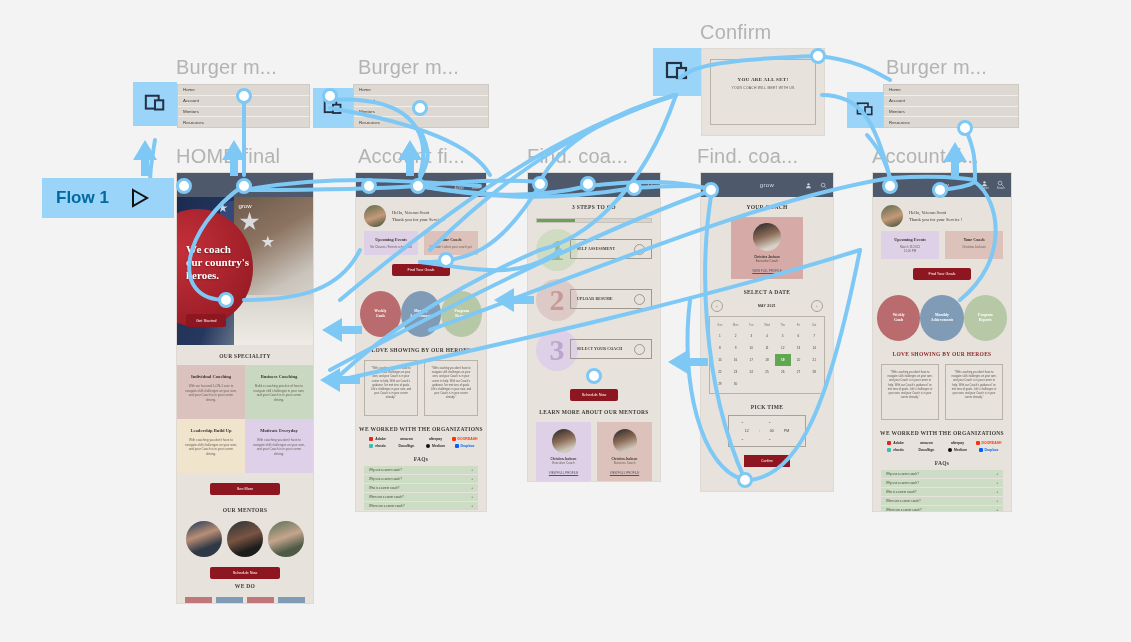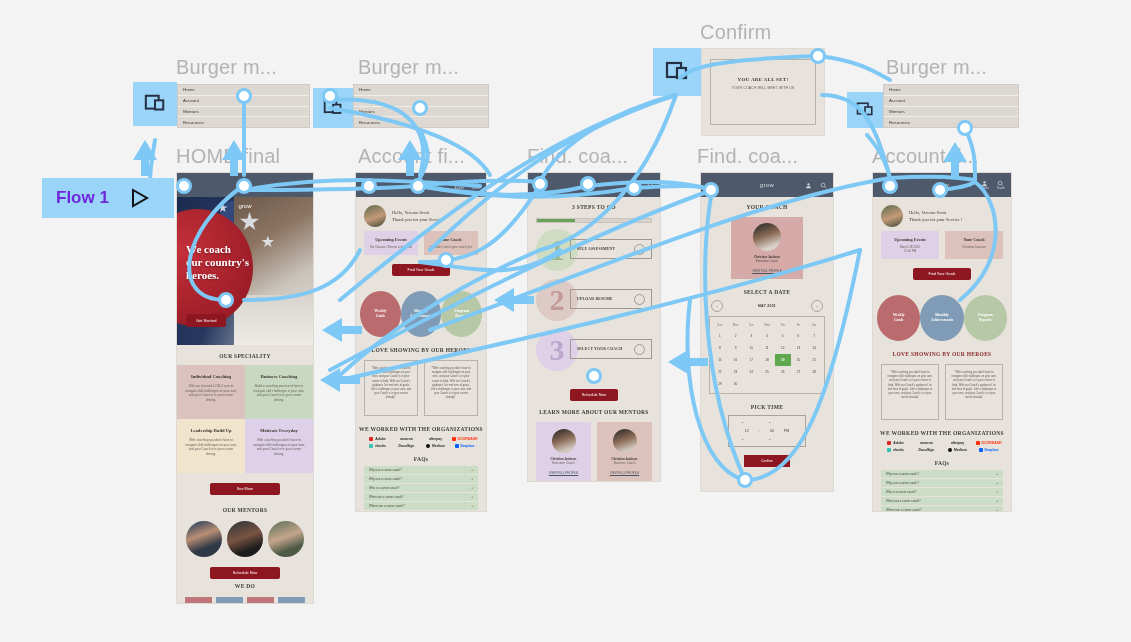--- a/index.html
+++ b/index.html
@@ -38,21 +38,21 @@
   .node{
     position:absolute;width:16px;height:16px;border-radius:50%;
     background:#fff;border:3px solid #7ec8f5;box-sizing:border-box;z-index:30;
   }
 
   
   .flow-badge{
     position:absolute;background:#9ad4f8;display:flex;align-items:center;
     gap:22px;padding:0 14px;box-sizing:border-box;z-index:25;
   }
-  .flow-badge .ft{font-size:17px;font-weight:bold;color:#6d28d9;}
+  .flow-badge .ft{font-size:17px;font-weight:bold;color:#0369a1;}
 
   
   .navbar{height:24px;background:#4e5a6b;display:flex;align-items:center;justify-content:flex-end;padding-right:6px;gap:8px;}
   .navbar .logo{position:absolute;left:50%;transform:translateX(-50%);font-size:6px;color:#d7dde5;letter-spacing:.4px;}
   .navbar .ni{display:flex;flex-direction:column;align-items:center;color:#cfd6de;font-size:2.6px;}
 
   .hero{position:relative;height:148px;overflow:hidden;background:#1e2f55;}
   .hero .flagbg{position:absolute;inset:0;
     background:
       radial-gradient(circle at 18% 22%,#2b3f6e 0 12%,transparent 12.5%),

